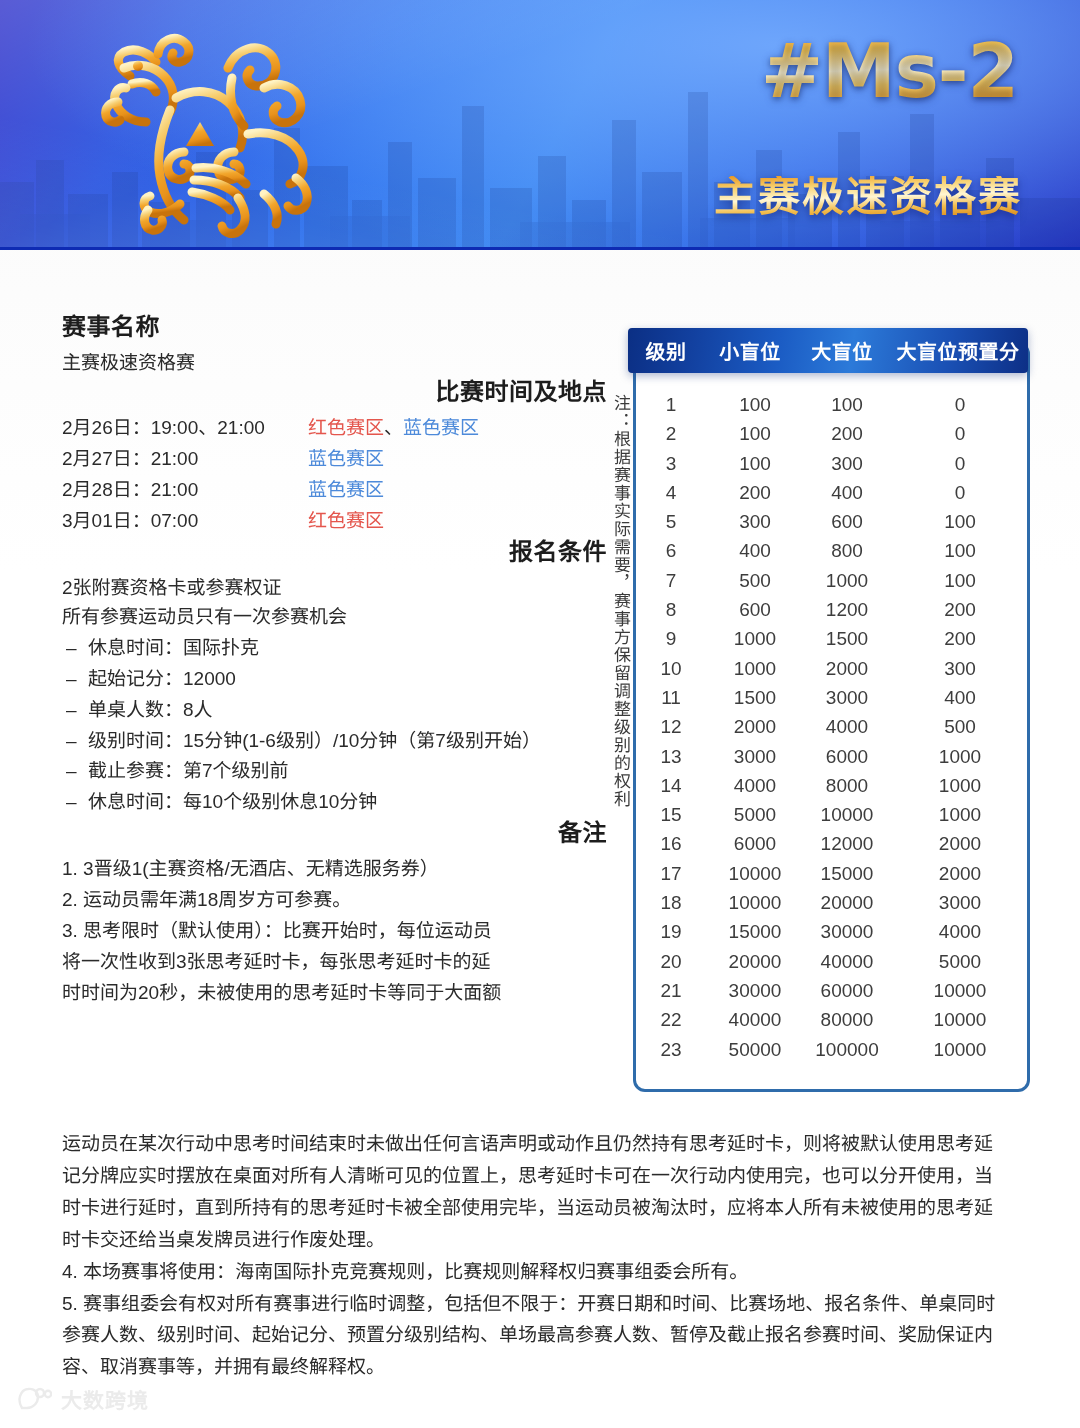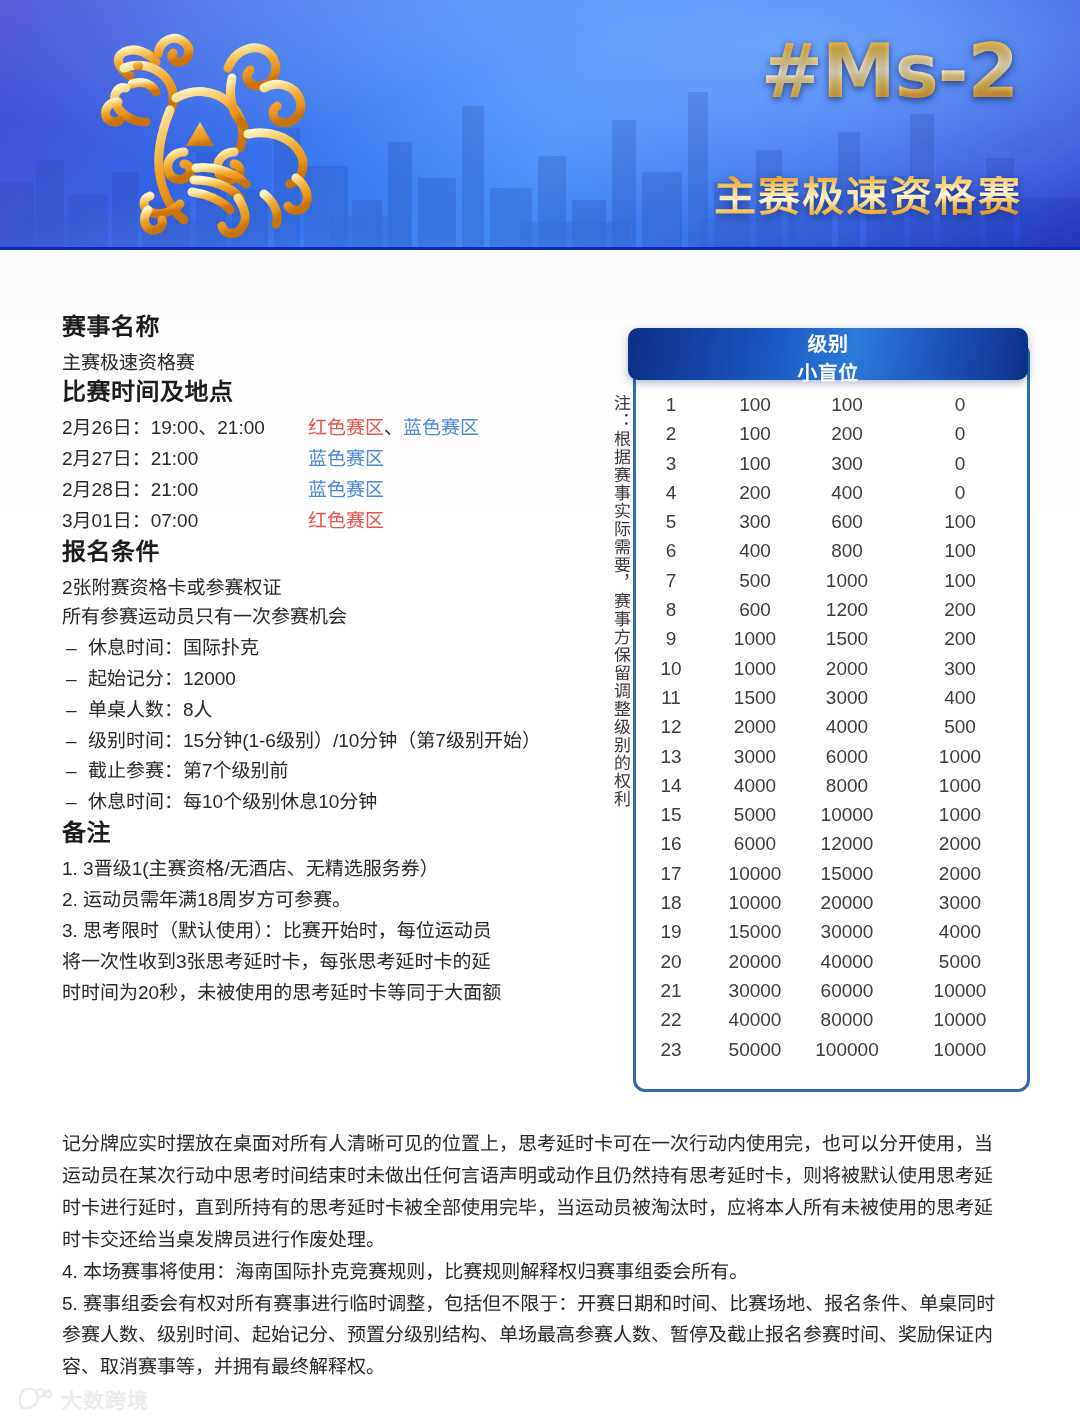--- a/index.html
+++ b/index.html
@@ -46,21 +46,21 @@
     -webkit-background-clip:text; background-clip:text; color:transparent;
     filter:drop-shadow(0 3px 4px rgba(8,20,100,.55));
   }
 
   .left-col { position:absolute; left:62px; top:312px; width:545px; }
 
   h2.sec {
     font-size:24px; font-weight:bold; color:#1d1d1d; line-height:1.25;
     margin:0 0 6px 0; letter-spacing:.5px;
   }
-  .sec-gap { margin-top:26px; }
+  .sec-gap { margin-top:26px;text-align:right; }
   .plain { font-size:19px; color:#2a2a2a; line-height:1.55; }
 
   .sched-row { display:flex; font-size:19px; color:#2a2a2a; line-height:1.62; }
   .sched-when { width:246px; flex:0 0 246px; white-space:nowrap; }
   .sched-where { white-space:nowrap; }
   .venue-red { color:#e4564d; }
   .venue-blue { color:#4d8ada;text-align:center; }
   .venue-sep { color:#2a2a2a; }
 
   ul.rules { list-style:none; margin:2px 0 0 0; }
@@ -85,26 +85,26 @@
     writing-mode:vertical-rl; text-orientation:upright;
     font-size:17px; color:#3a3a3a; letter-spacing:1px; line-height:1.12;
     white-space:nowrap; height:480px;
   }
 
   .table-panel {
     position:absolute; left:33px; top:14px; width:397px; height:750px;
     border:3px solid #2f6cab; border-radius:12px; background:#ffffff;
   }
   .table-head {
-    position:absolute; left:28px; top:0px; width:400px; height:52px;
-    border-radius:10px;
+    position:absolute; left:28px; top:0px; width:400px; height:45px;
+    border-radius:4px;
     background:linear-gradient(98deg,#0b2f84 0%,#12409f 16%,#1b5cc4 38%,#2c7ad9 56%,#1a50b4 80%,#0d2f86 100%);
     box-shadow:0 3px 8px rgba(20,50,120,.35);
     display:flex; align-items:center; color:#ffffff;
-    font-size:20px; font-weight:bold; letter-spacing:.5px;flex-direction:column;
+    font-size:20px; font-weight:bold; letter-spacing:.5px;
   }
   .th { text-align:center; }
   .th.c0 { width:76px; }
   .th.c1 { width:92px; }
   .th.c2 { width:92px; }
   .th.c3 { width:140px; }
 
   .table-rows { position:absolute; left:33px; top:62px; width:397px; }
   .trow { display:flex; font-size:19px; color:#3d3d3d; line-height:29.3px; }
   .td { text-align:center; }
@@ -269,22 +269,22 @@
     <div class="notes" id="remarks-narrow">
         <div class="note-item">1. 3晋级1(主赛资格/无酒店、无精选服务券）</div>
         <div class="note-item">2. 运动员需年满18周岁方可参赛。</div>
         <div class="note-item">3. 思考限时（默认使用）：比赛开始时，每位运动员</div>
         <div class="note-item">将一次性收到3张思考延时卡，每张思考延时卡的延</div>
         <div class="note-item">时时间为20秒，未被使用的思考延时卡等同于大面额</div>
       </div>
   </div>
 
   <div class="wide-notes" id="remarks-wide">
+      <div class="note-item">运动员在某次行动中思考时间结束时未做出任何言语声明或动作且仍然持有思考延时卡，则将被默认使用思考延</div>
       <div class="note-item">记分牌应实时摆放在桌面对所有人清晰可见的位置上，思考延时卡可在一次行动内使用完，也可以分开使用，当</div>
-      <div class="note-item">运动员在某次行动中思考时间结束时未做出任何言语声明或动作且仍然持有思考延时卡，则将被默认使用思考延</div>
       <div class="note-item">时卡进行延时，直到所持有的思考延时卡被全部使用完毕，当运动员被淘汰时，应将本人所有未被使用的思考延</div>
       <div class="note-item">时卡交还给当桌发牌员进行作废处理。</div>
       <div class="note-item">4. 本场赛事将使用：海南国际扑克竞赛规则，比赛规则解释权归赛事组委会所有。</div>
       <div class="note-item">5. 赛事组委会有权对所有赛事进行临时调整，包括但不限于：开赛日期和时间、比赛场地、报名条件、单桌同时</div>
       <div class="note-item">参赛人数、级别时间、起始记分、预置分级别结构、单场最高参赛人数、暂停及截止报名参赛时间、奖励保证内</div>
       <div class="note-item">容、取消赛事等，并拥有最终解释权。</div>
     </div>
 
   <div class="table-area">
 

